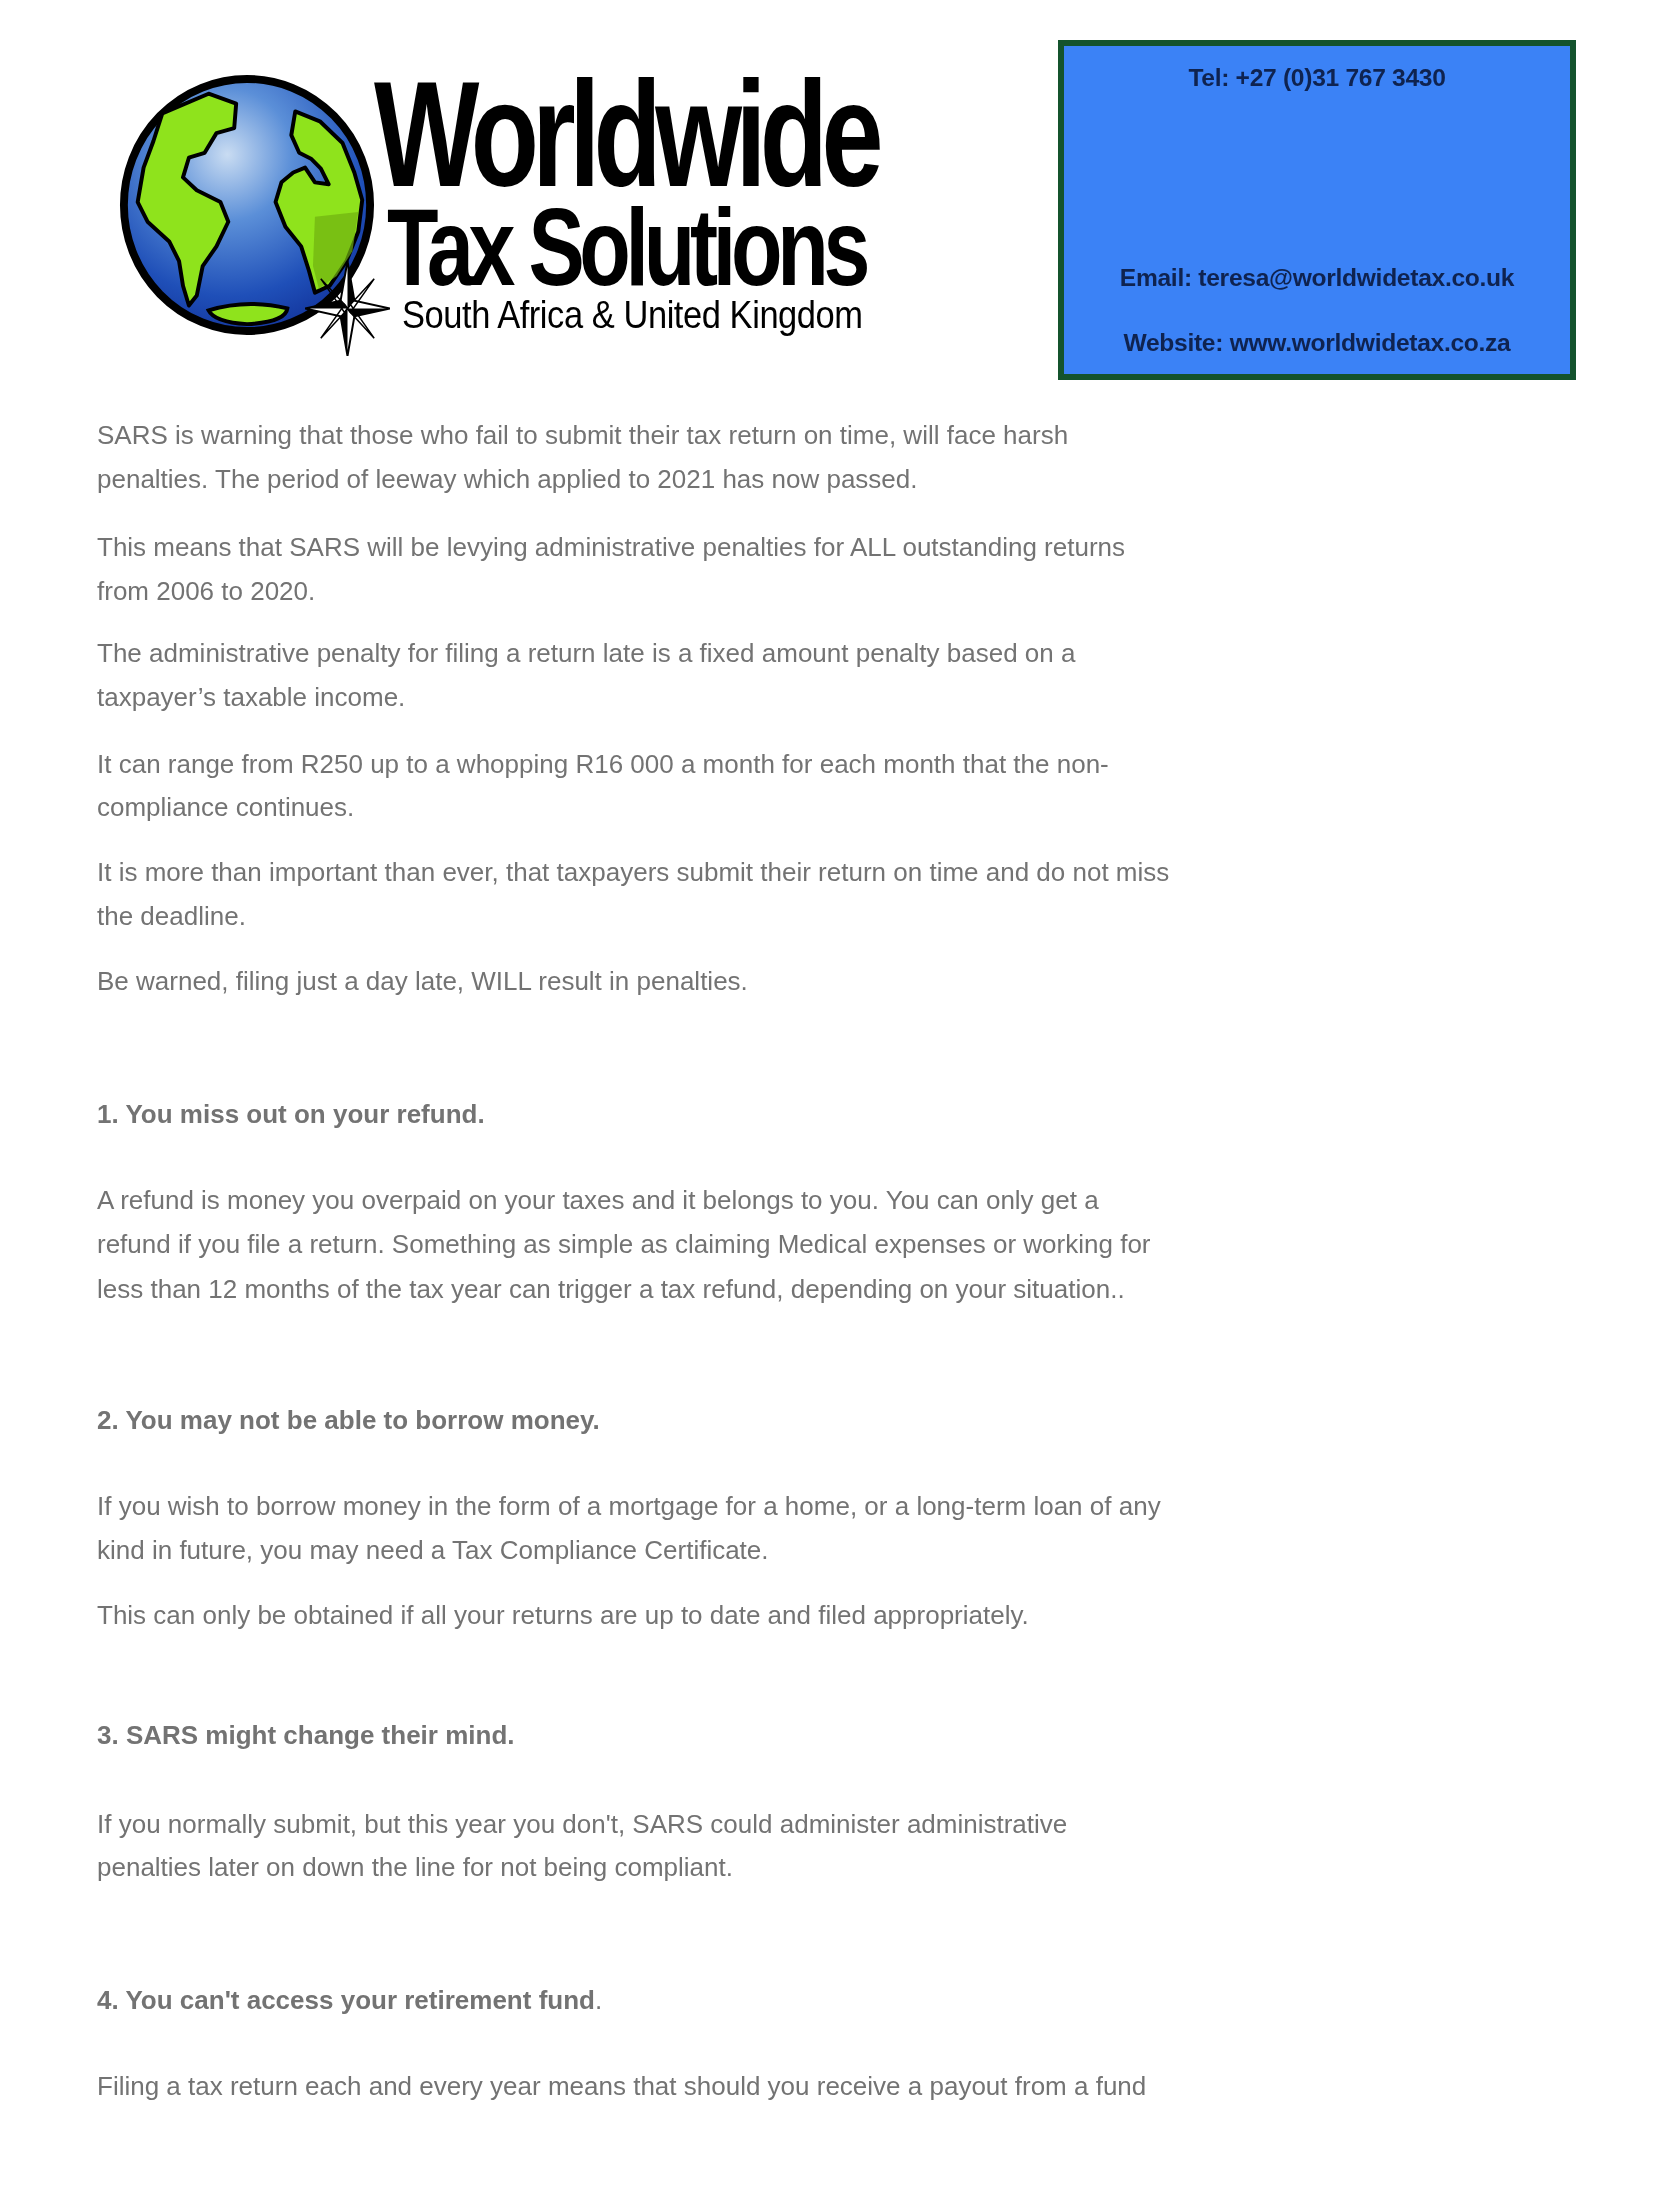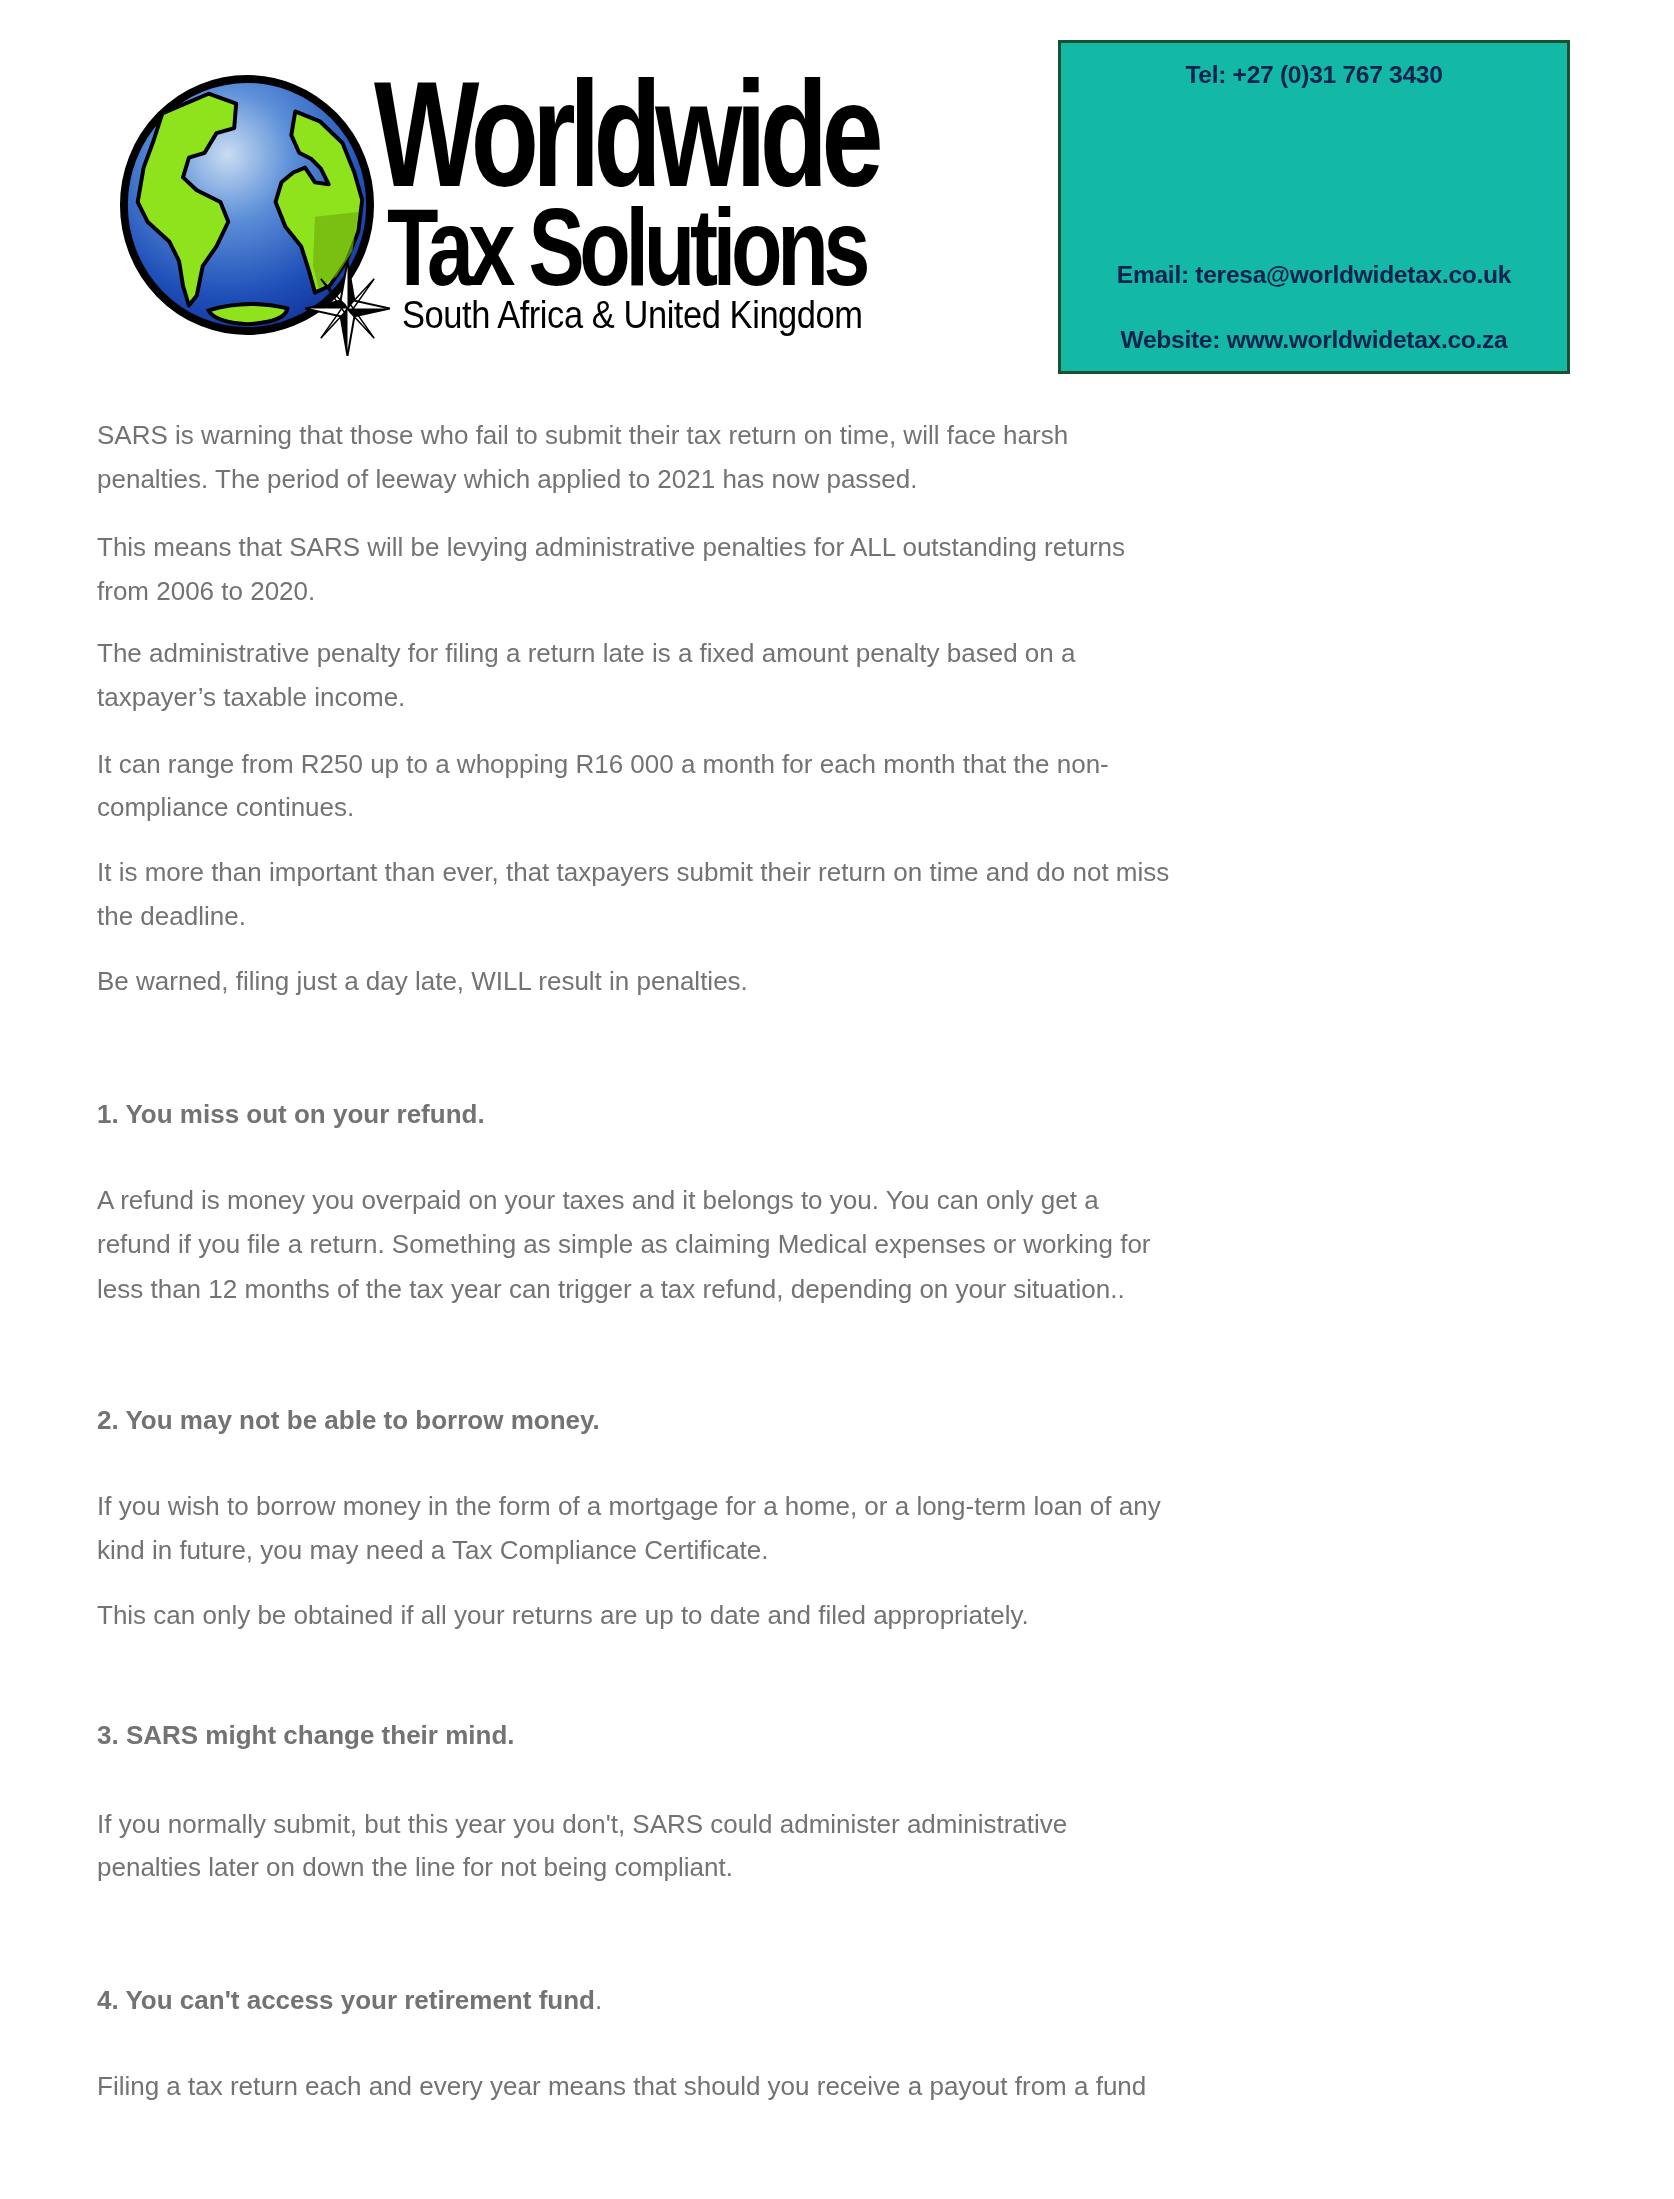--- a/index.html
+++ b/index.html
@@ -14,21 +14,21 @@
     position: absolute; white-space: nowrap; color: #000;
     font-family: "Liberation Sans", sans-serif; transform-origin: 0 0;
   }
   .logo-word1 { left: 266px; top: 0px; font-size: 150px; font-weight: bold; letter-spacing: -8.9px; line-height: 150px; }
   .logo-word2 { left: 279px; top: 133px; font-size: 110px; font-weight: bold; letter-spacing: -6.9px; line-height: 110px; }
   .logo-tag { left: 294px; top: 236px; font-size: 39px; font-weight: normal; letter-spacing: -0.5px; line-height: 39px; }
 
   
   .contact-box {
     position: absolute; left: 1058px; top: 40px; width: 506px; height: 328px;
-    border: 3px solid #14532d; background: #14b8a6;
+    border: 6px solid #14532d; background: #3b82f6;
   }
   .contact-line {
     position: absolute; left: 0; width: 100%; text-align: center;
     font-family: "Liberation Sans", sans-serif; font-weight: bold; font-size: 24.6px;
     color: #0f2350; line-height: 29.6px; white-space: nowrap; letter-spacing: -0.3px;
   }
 
   
   .line {
     position: absolute; left: 97px; white-space: nowrap;

